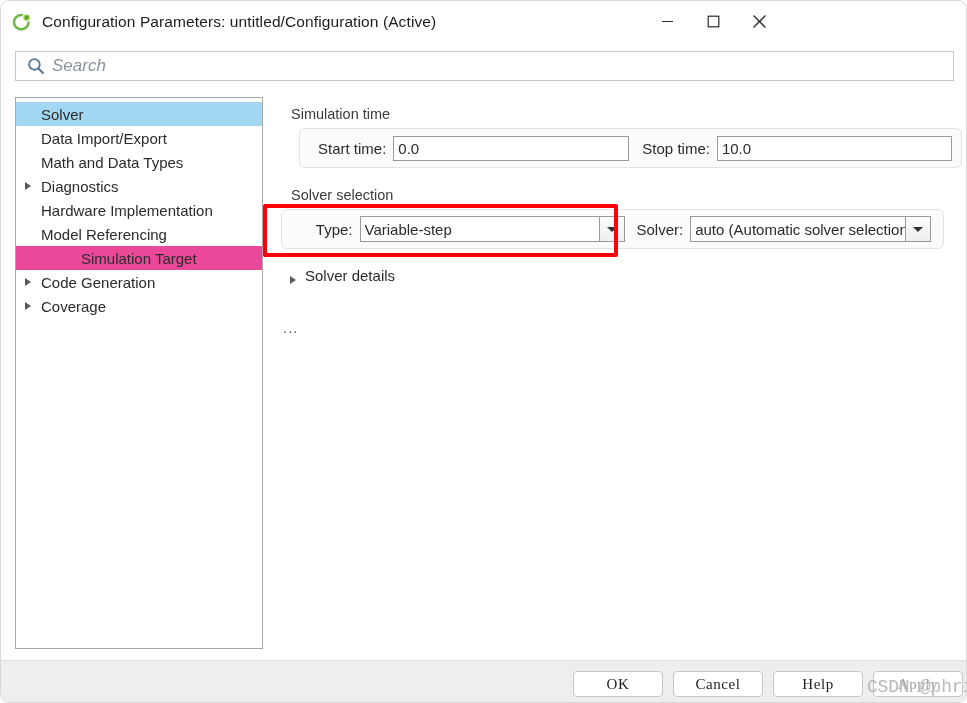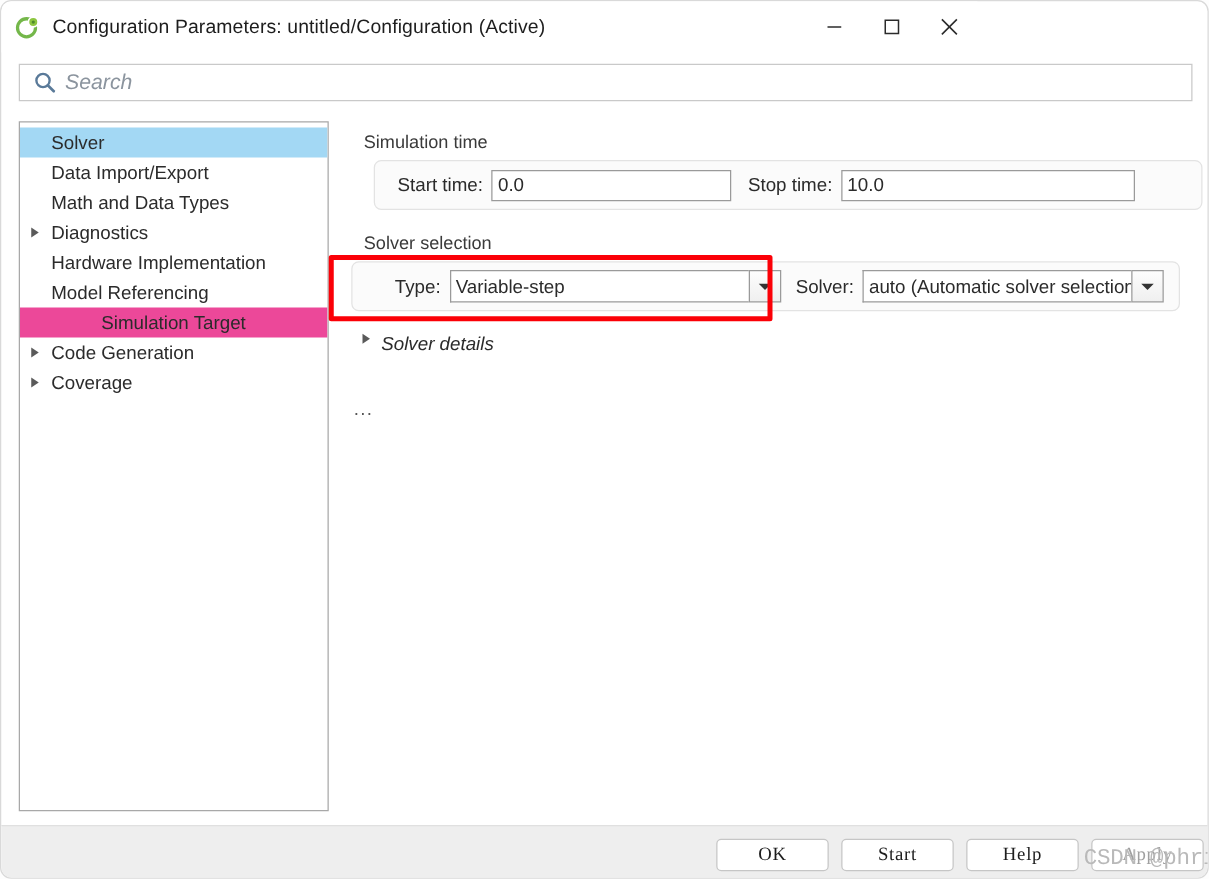--- a/index.html
+++ b/index.html
@@ -201,24 +201,23 @@
     justify-content: center;
   }
   .caret {
     width: 0; height: 0;
     border-top: 5px solid #333;
     border-left: 5px solid transparent;
     border-right: 5px solid transparent;
   }
   .expander {
     display: flex;
-    align-items: flex-start;
+    align-items: flex-end;
     font-size: 15px;
     color: #2b2b2b;
-    font-style: italic;
   }
   .ellipsis {
     font-size: 15px;
     color: #555;
     letter-spacing: 1px;
   }
 
   
   .red-box {
     position: absolute;
@@ -366,21 +365,21 @@
       <span class="tree-label">Coverage</span>
     </div>
   </div>
 
   <div class="content">
 
     <div class="group-title" style="position:absolute;left:8px;top:9px;">Simulation time</div>
 
     <div class="panel" style="position:absolute;left:26px;top:31px;width:663px;height:40px;">
       <span class="field-label" style="margin-left:18px;">Start time:</span>
-      <input class="text-input" type="text" style="width: 192px; margin-left: 7px;" value="0.0">
+      <input class="text-input" type="text" style="width: 236px; margin-left: 7px;" value="0.0">
       <span class="field-label" style="margin-left:13px;">Stop time:</span>
       <input class="text-input" type="text" style="width: 235px; margin-left: 7px;" value="10.0">
     </div>
 
     <div class="group-title" style="position:absolute;left:8px;top:90px;">Solver selection</div>
 
     <div class="panel" style="position:absolute;left:8px;top:112px;width:663px;height:40px;justify-content:center;">
       <span class="field-label" style="margin-left:22px;">Type:</span>
       <div class="combo" style="margin-left:7px;">
         <div class="combo-value" style="width:239px;">Variable-step</div>
@@ -404,19 +403,19 @@
       <span>Solver details</span>
     </div>
 
     <div class="ellipsis" style="position:absolute;left:10px;top:222px;">...</div>
   </div>
 
   <div class="red-box"></div>
 
   <div class="footer">
     <div class="btn" style="left:572px;">OK</div>
-    <div class="btn" style="left:672px;">Start</div>
+    <div class="btn" style="left:672px;">Cancel</div>
     <div class="btn" style="left:772px;">Help</div>
     <div class="btn disabled" style="left:872px;">Apply</div>
   </div>
 
   <div class="watermark">CSDN @phritty</div>
 </div>
 
 </body></html>

